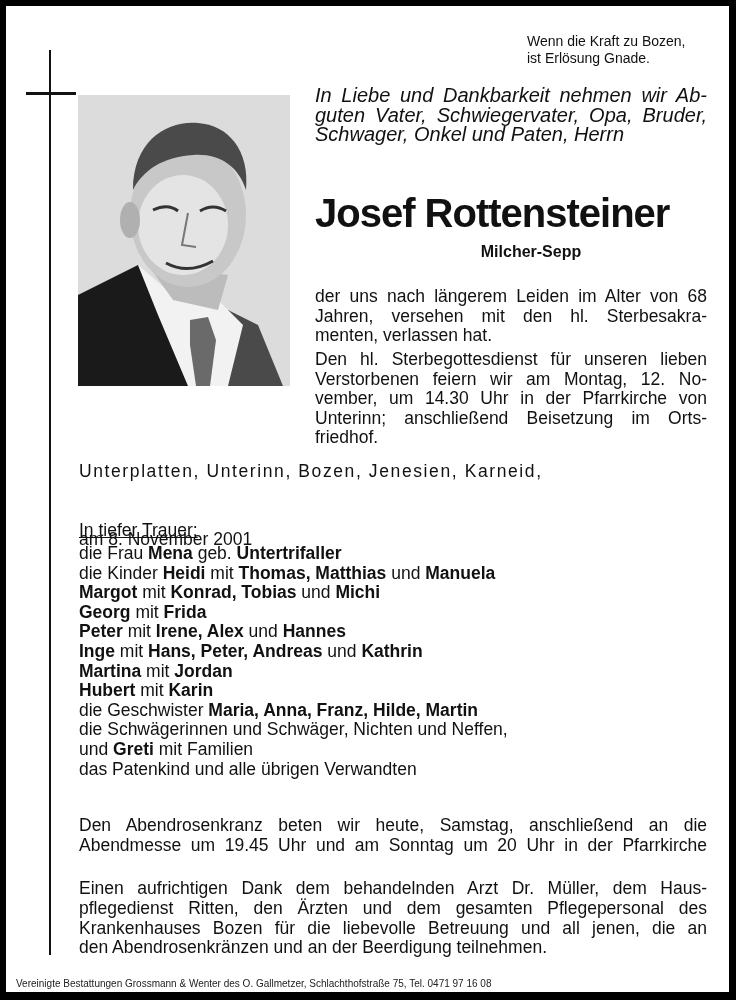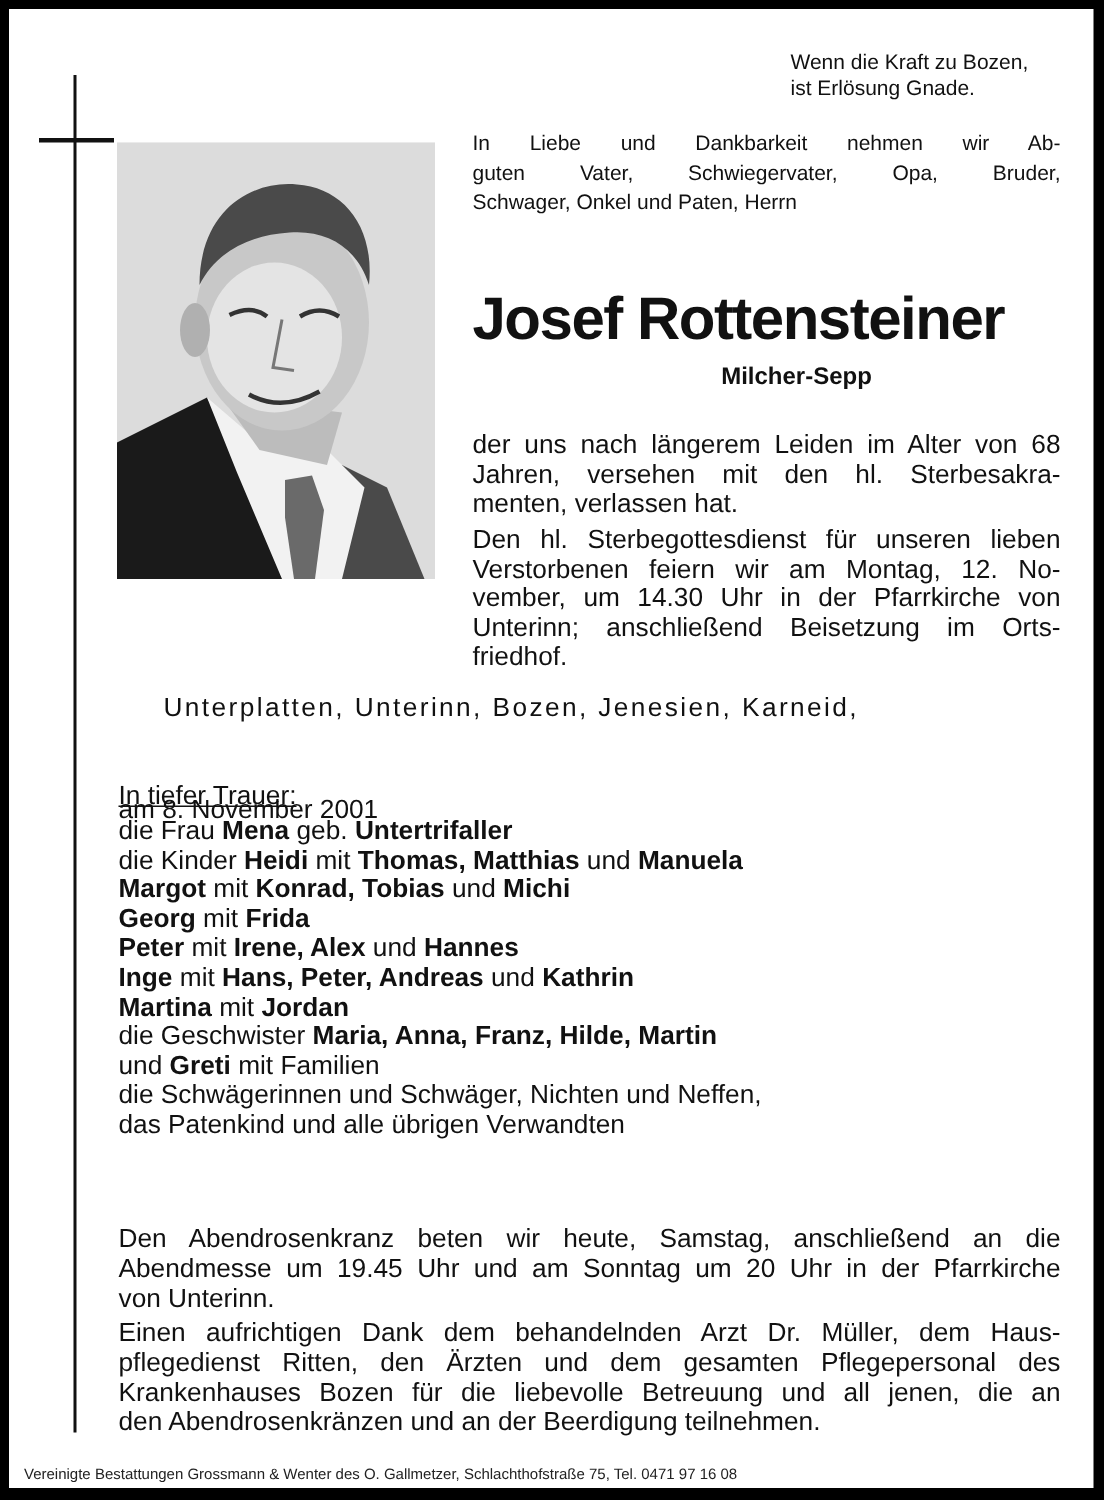--- a/index.html
+++ b/index.html
@@ -5,26 +5,26 @@
   html, body { margin: 0; padding: 0; background: #000; }
   body { width: 736px; height: 1000px; position: relative; overflow: hidden;
          font-family: "Liberation Sans", sans-serif; color: #111; }
   .frame { position: absolute; left: 6px; top: 6px; width: 723px; height: 962px; background: #fff; }
   .footer-strip { position: absolute; left: 6px; top: 968px; width: 723px; height: 24px; background: #fff; }
   .cross-v { position: absolute; left: 49px; top: 50px; width: 2px; height: 905px; background: #111; }
   .cross-h { position: absolute; left: 26px; top: 92px; width: 50px; height: 3px; background: #111; }
   .photo { position: absolute; left: 78px; top: 95px; width: 212px; height: 291px; background: #dcdcdc; overflow: hidden; }
   .photo svg { display: block; }
   .motto { position: absolute; left: 527px; top: 33px; font-size: 14px; line-height: 17px; }
-  .intro { position: absolute; left: 315px; top: 86px; width: 392px; font-size: 14px; line-height: 19.5px; text-align: justify; }
+  .intro { position: absolute; left: 315px; top: 86px; width: 392px; font-size: 20px; line-height: 19.5px; text-align: justify; font-style: italic; }
   .name { position: absolute; left: 315px; top: 190px; width: 392px; text-align: left; font-weight: bold; font-size: 40px; line-height: 46px; letter-spacing: -1px; }
   .nick { position: absolute; left: 315px; top: 242px; width: 392px; text-align: center; padding-left: 40px; box-sizing: border-box; font-weight: bold; font-size: 16px; line-height: 20px; }
   .p1 { position: absolute; left: 315px; top: 287px; width: 392px; font-size: 17.5px; line-height: 19.5px; text-align: justify; }
   .p2 { position: absolute; left: 315px; top: 350px; width: 392px; font-size: 17.5px; line-height: 19.5px; text-align: justify; }
-  .places { position: absolute; left: 79px; top: 462px; font-size: 17.5px; line-height: 19.5px; letter-spacing: 1.6px; margin-left: 30px; }
+  .places { position: absolute; left: 79px; top: 462px; font-size: 17.5px; line-height: 19.5px; letter-spacing: 1.6px; }
   .date { position: absolute; left: 79px; top: 482px; font-size: 17.5px; line-height: 19.5px; margin-top: 48px; }
   .mourn-title { position: absolute; left: 79px; top: 521px; font-size: 17.5px; line-height: 19.5px; text-decoration: underline; }
   .mourners { position: absolute; left: 79px; top: 544px; font-size: 17.5px; line-height: 19.6px; }
   .mourners div { white-space: nowrap; }
   .mourners b { font-weight: bold; }
   .closing1 { position: absolute; left: 79px; top: 816px; width: 628px; font-size: 17.5px; line-height: 19.8px; text-align: justify; }
   .closing2 { position: absolute; left: 79px; top: 879px; width: 628px; font-size: 17.5px; line-height: 19.8px; text-align: justify; }
   .footer { position: absolute; left: 16px; top: 978px; font-size: 10px; line-height: 12px; color: #222; }
   .jl { text-align-last: justify; }
 </style>
@@ -99,30 +99,30 @@
 
 <div class="mourn-title">In tiefer Trauer:</div>
 <div class="mourners" id="mourners">
     <div><span>die Frau </span><b>Mena</b><span> geb. </span><b>Untertrifaller</b></div>
     <div><span>die Kinder </span><b>Heidi</b><span> mit </span><b>Thomas, Matthias</b><span> und </span><b>Manuela</b></div>
     <div><b>Margot</b><span> mit </span><b>Konrad, Tobias</b><span> und </span><b>Michi</b></div>
     <div><b>Georg</b><span> mit </span><b>Frida</b></div>
     <div><b>Peter</b><span> mit </span><b>Irene, Alex</b><span> und </span><b>Hannes</b></div>
     <div><b>Inge</b><span> mit </span><b>Hans, Peter, Andreas</b><span> und </span><b>Kathrin</b></div>
     <div><b>Martina</b><span> mit </span><b>Jordan</b></div>
+    <div><b>Hubert</b><span> mit </span><b>Karin</b></div>
     <div><span>die Geschwister </span><b>Maria, Anna, Franz, Hilde, Martin</b></div>
+    <div><span>die Schwägerinnen und Schwäger, Nichten und Neffen,</span></div>
     <div><span>und </span><b>Greti</b><span> mit Familien</span></div>
-    <div><span>die Schwägerinnen und Schwäger, Nichten und Neffen,</span></div>
     <div><span>das Patenkind und alle übrigen Verwandten</span></div>
   </div>
 
 <div class="closing1">
   <div class="jl">Den Abendrosenkranz beten wir heute, Samstag, anschließend an die</div>
   <div class="jl">Abendmesse um 19.45 Uhr und am Sonntag um 20 Uhr in der Pfarrkirche</div>
-  <div>von Unterinn.</div>
 </div>
 
 <div class="closing2">
   <div class="jl">Einen aufrichtigen Dank dem behandelnden Arzt Dr. Müller, dem Haus-</div>
   <div class="jl">pflegedienst Ritten, den Ärzten und dem gesamten Pflegepersonal des</div>
   <div class="jl">Krankenhauses Bozen für die liebevolle Betreuung und all jenen, die an</div>
   <div>den Abendrosenkränzen und an der Beerdigung teilnehmen.</div>
 </div>
 
 <div class="footer">Vereinigte Bestattungen Grossmann &amp; Wenter des O. Gallmetzer, Schlachthofstraße 75, Tel. 0471 97 16 08</div>

